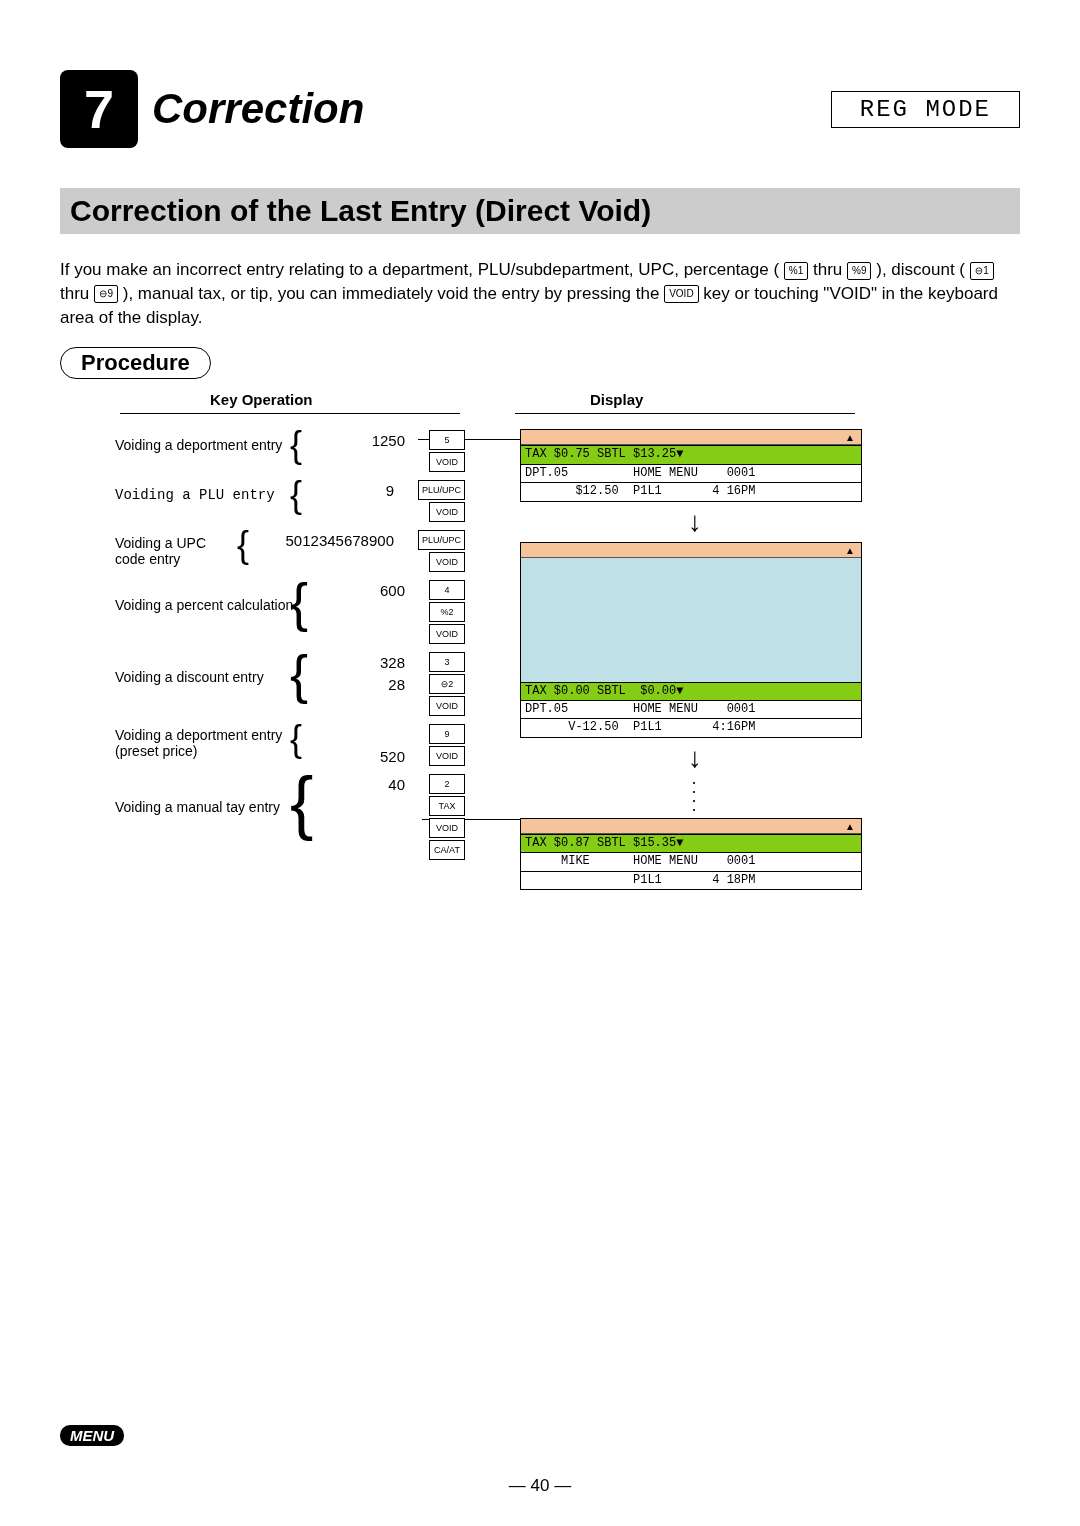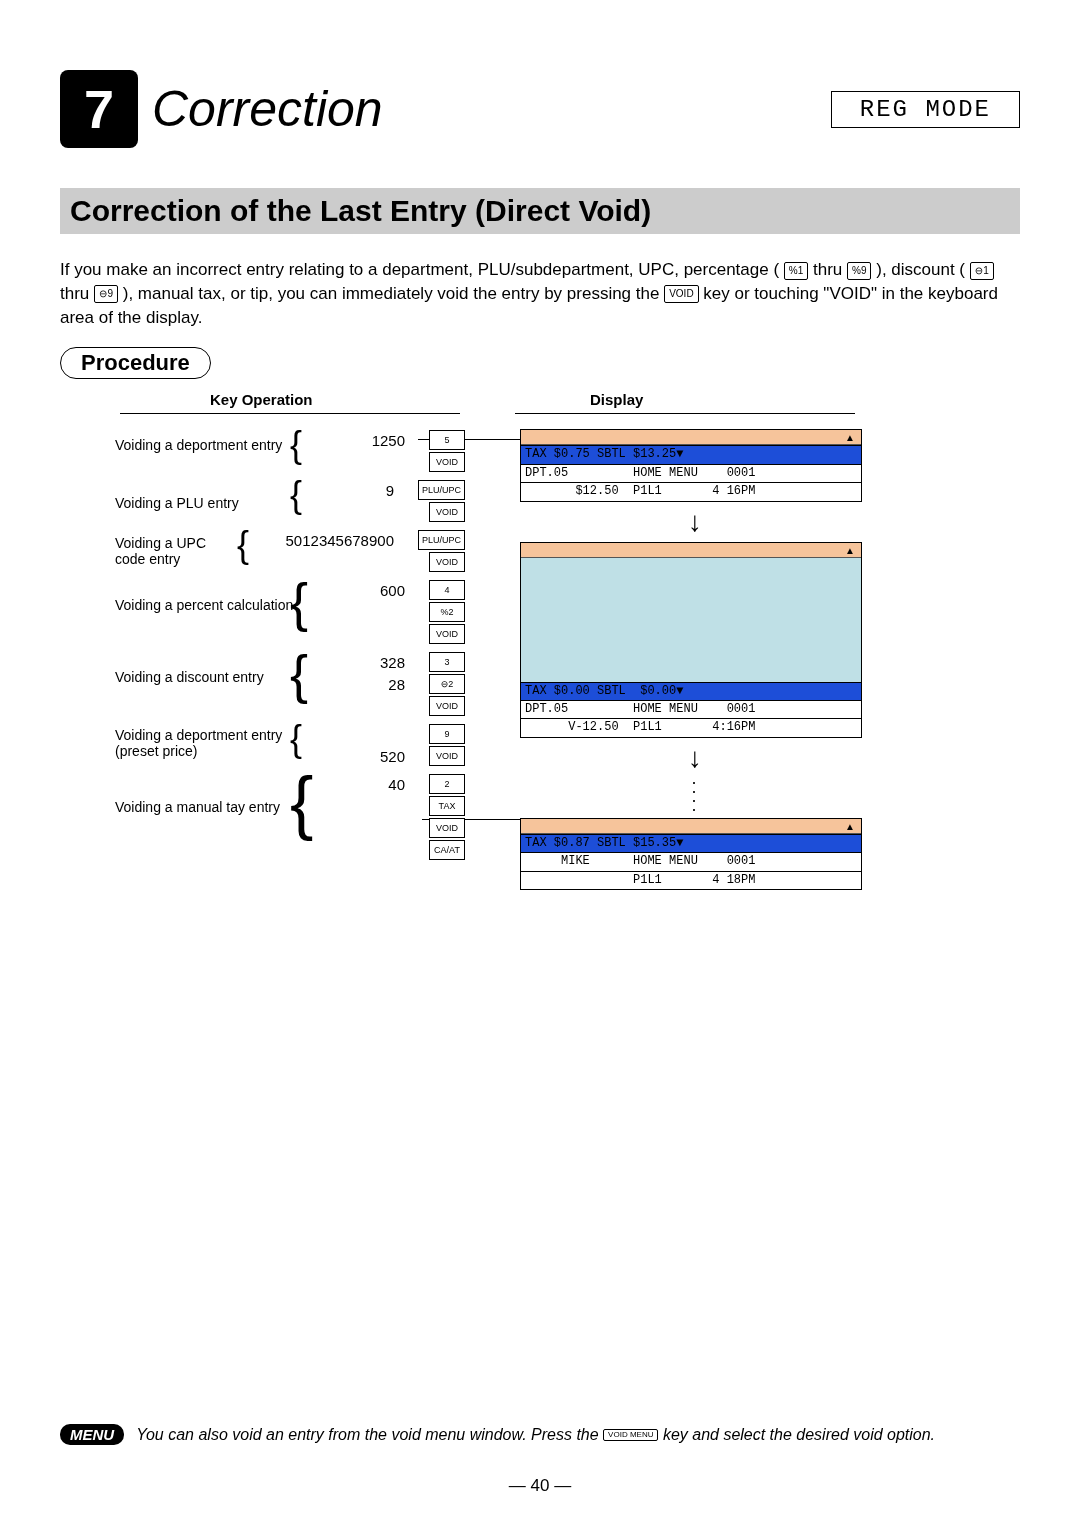--- a/index.html
+++ b/index.html
@@ -32,22 +32,22 @@
     background: #000;
     color: #fff;
     font-size: 54px;
     font-weight: bold;
     display: flex;
     align-items: center;
     justify-content: center;
     border-radius: 8px;
   }
   .chap-title {
-    font-size: 50px;
-    font-weight: normal;
+    font-size: 42px;
+    font-weight: bold;
     font-style: italic;
   }
   .mode-box {
     border: 1.5px solid #000;
     font-family: "Courier New", monospace;
     font-size: 24px;
     letter-spacing: 2px;
     padding: 4px 28px;
   }
   .section-title {
@@ -187,21 +187,21 @@
     position: relative;
     min-height: 120px;
   }
   .screen-body.tall { min-height: 150px; }
   .sb-row { display: flex; justify-content: space-between; white-space: pre; }
   .status {
     border-top: 1px solid #000;
     font-family: "Courier New", monospace;
     font-size: 12px;
     padding: 1px 4px 2px 4px;
-    background: #1d4ed8;
+    background: #84cc16;
     white-space: pre;
     line-height: 1.2;
   }
   .status.white { background: #fff; }
   .arrow {
     text-align: center;
     font-size: 28px;
     margin: 6px 0;
     line-height: 1;
   }
@@ -300,21 +300,21 @@
               <span>1250</span>
               <span class="k-btn">5</span>
             </div>
           <div class="kline">
               <span class="k-btn">VOID</span>
             </div>
         </div>
       </div>
 
       <div class="opitem" style="height:46px;">
-        <div class="oplabel" style="top:16px;">Voiding a PLU entry</div>
+        <div class="oplabel" style="top:8px;font-family:Liberation Mono, monospace;">Voiding a PLU entry</div>
         <span class="opbrace">{</span>
         <div class="opkeys">
           <div class="kline">
               <span>9</span>
               <span class="k-btn">PLU/UPC</span>
             </div>
           <div class="kline">
               <span class="k-btn">VOID</span>
             </div>
         </div>
@@ -434,21 +434,16 @@
           </div>
         <div class="status">TAX $0.87 SBTL $15.35▼</div>
         <div class="status white">     MIKE      HOME MENU    0001</div>
         <div class="status white">               P1L1       4 18PM</div>
       </div>
     </div>
   </div>
 
   <div class="note-row">
     <div class="note-badge">MENU</div>
-    <div class="note-text">
-      <span>You can also void an entry from the void menu window. Press the </span>
-      <span class="keycap" style="font-style:normal; font-size:8px; line-height:1;">VOID MENU</span>
-      <span> key and select the desired void option.</span>
-    </div>
   </div>
 
   <div class="pnum">— 40 —</div>
 </div>
 
 </body></html>

